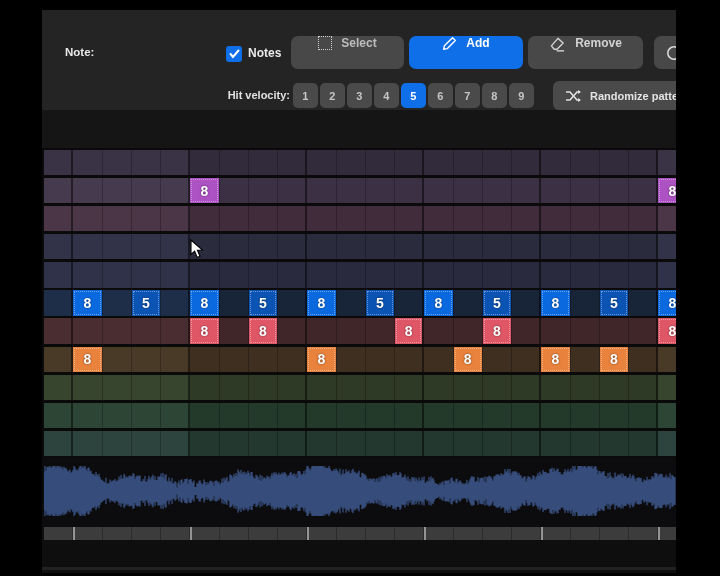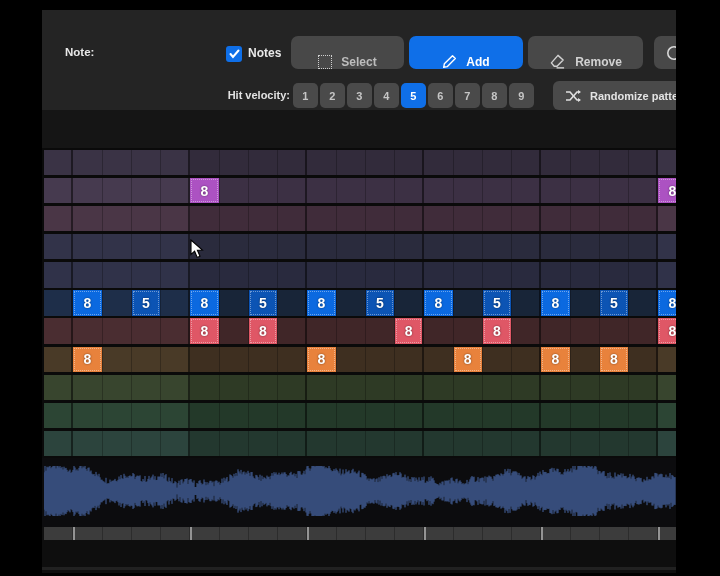--- a/index.html
+++ b/index.html
@@ -13,21 +13,21 @@
   .dropdown{position:absolute;left:61px;top:27px;width:90px;height:31px;background:#19191b;
             border-radius:7px;display:flex;align-items:center;overflow:hidden;border:1px solid #0c0c0c;}
   .dropdown .dd-text{flex:1;color:#fff;font-weight:bold;font-size:12px;padding-left:9px;}
   .dd-stepper{width:24px;height:100%;background:#0f6fe8;display:flex;flex-direction:column;
               align-items:center;justify-content:center;gap:3px;}
   .tri-up{width:0;height:0;border-left:4px solid transparent;border-right:4px solid transparent;border-bottom:5px solid #fff;}
   .tri-dn{width:0;height:0;border-left:4px solid transparent;border-right:4px solid transparent;border-top:5px solid #fff;}
   .checkbox{position:absolute;left:184px;top:36px;width:16px;height:16px;background:#0f6fe8;border-radius:3px;
             display:flex;align-items:center;justify-content:center;}
   .btn{position:absolute;top:26px;height:33px;border-radius:7px;background:#484848;display:flex;
-       align-items:flex-end;justify-content:center;gap:9px;color:#bdbdbd;font-weight:bold;font-size:12px;}
+       align-items:flex-start;justify-content:center;gap:9px;color:#bdbdbd;font-weight:bold;font-size:12px;}
   .btn.primary{background:#0f6fe8;color:#fff;}
   .dotted-square{width:12px;height:12px;border:1.5px dotted #cfcfcf;}
   .vel-row{position:absolute;left:0;top:73px;width:100%;height:26px;}
   .vel-label{position:absolute;right:386px;top:6px;color:#e2e2e2;font-weight:bold;font-size:11px;}
   .vel-btns{position:absolute;left:251px;top:0;display:flex;gap:2.5px;}
   .vel-btn{width:24.5px;height:25px;border-radius:5px;background:#4a4a4a;color:#c6c6c6;
            font-weight:bold;font-size:11px;display:flex;align-items:center;justify-content:center;}
   .vel-btn.selected{background:#0f6fe8;color:#fff;}
   .rand-btn{position:absolute;left:511px;top:-2px;width:210px;height:29px;border-radius:6px;background:#4a4a4a;
             display:flex;align-items:center;gap:8px;padding-left:12px;color:#e4e4e4;font-weight:bold;font-size:11px;}

